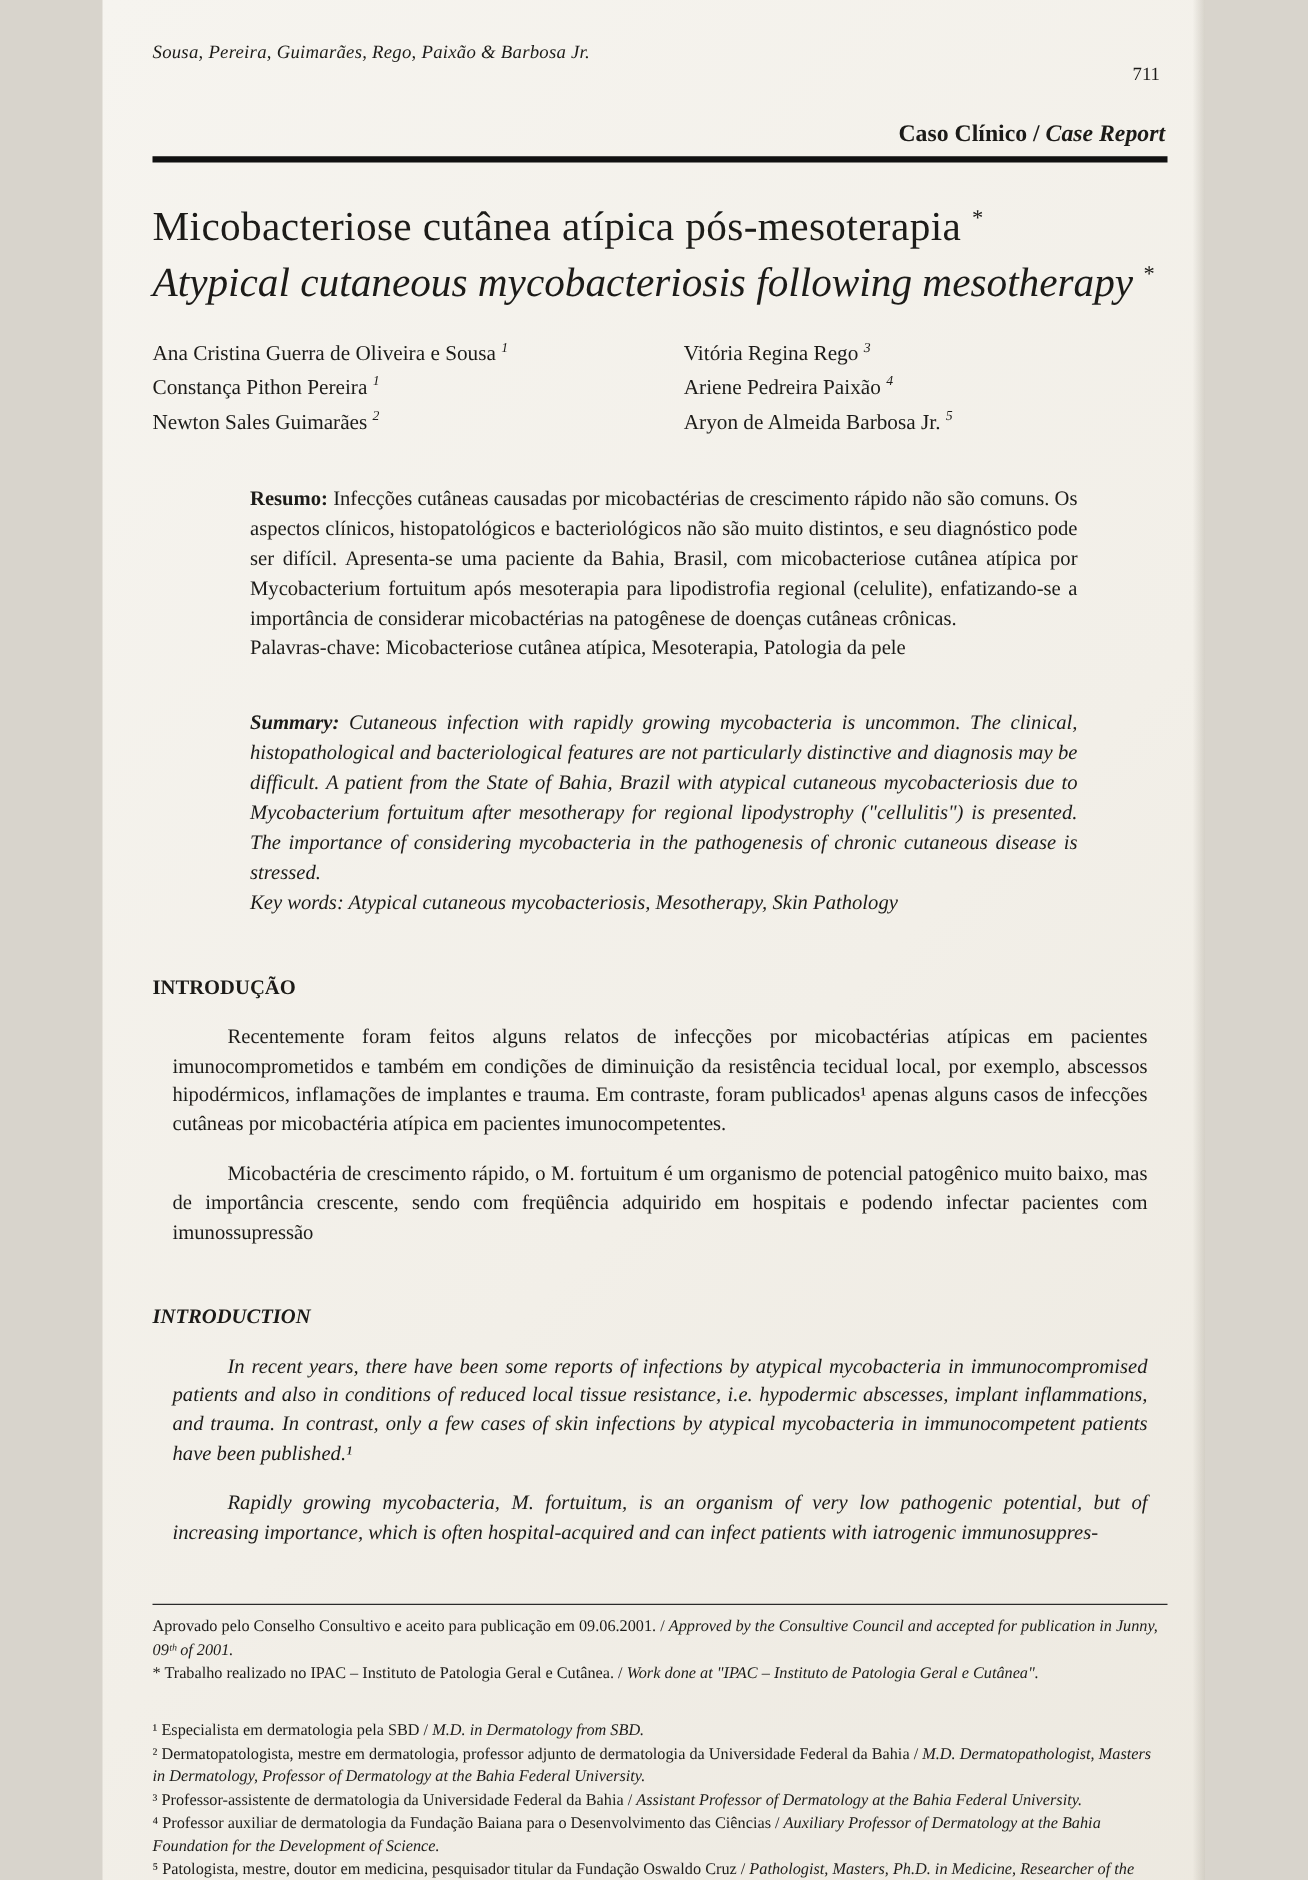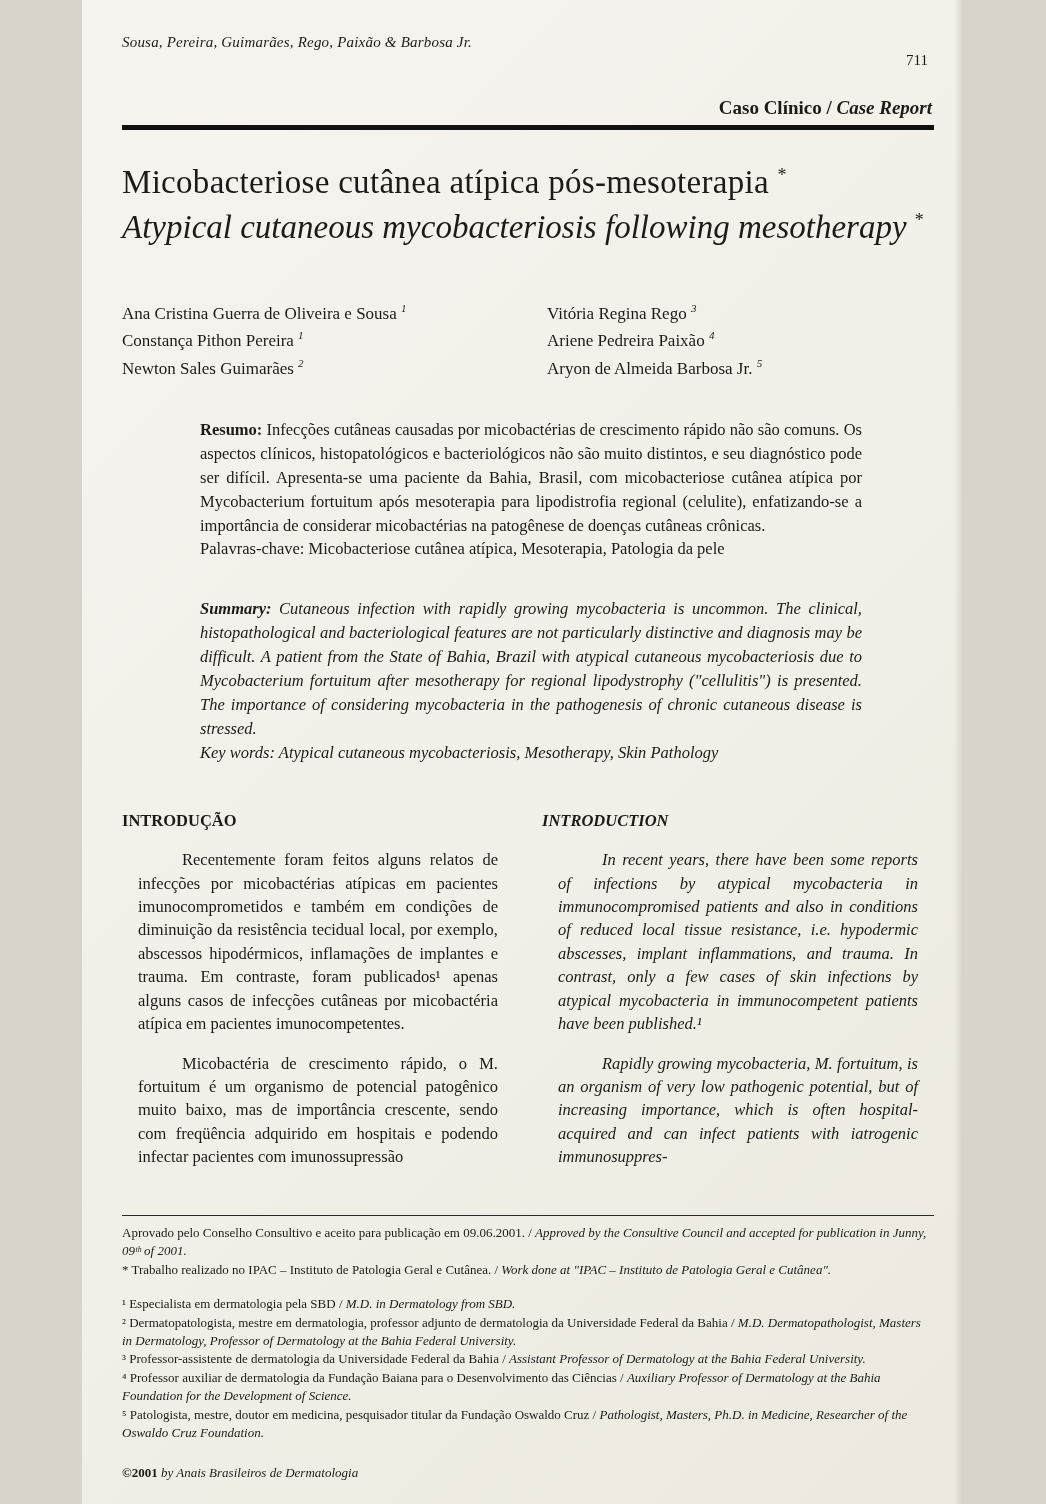--- a/index.html
+++ b/index.html
@@ -50,48 +50,48 @@
   .subtitle{
     font-size:33px;
     font-style:italic;
     font-weight:normal;
     margin:6px 0 0 0;
     line-height:1.25;
     max-width:870px;
   }
   .subtitle sup{font-size:18px;font-style:normal;}
   
-  .authors{display:flex;margin-top:52px;}
+  .authors{display:flex;margin-top:21px;}
   .authors-col{flex:1;}
   .authors-col.right{padding-left:38px;}
   .author-line{font-size:17px;line-height:1.6;}
   .author-line sup{font-size:11px;font-style:italic;}
   
   .abstract{
     margin:36px 72px 0 78px;
     font-size:16.5px;
     line-height:1.45;
     text-align:justify;
   }
   .abstract .lead-label{font-weight:bold;}
   .abstract .kw-line{display:block;}
   .abstract.italic{font-style:italic;}
   .abstract.italic .lead-label{font-weight:bold;}
   
-  .body-cols{display:flex;gap:28px;margin-top:44px;}
+  .body-cols{display:flex;gap:28px;margin-top:44px;flex-direction:column;}
   .col{flex:1;font-size:16.5px;line-height:1.42;text-align:justify;}
   .col h3{font-size:16.5px;margin:0 0 4px 0;}
   .col.right{font-style:italic;}
   .col p{margin:16px;text-indent:44px;}
   
   .fn-rule{height:1px;background:#2a2a2a;margin-top:30px;}
   .footnotes{margin-top:8px;font-size:13px;line-height:1.42;}
   .footnotes p{margin:0;}
   .footnotes .fn-en{font-style:italic;}
-  .footnotes .group-gap{margin-top:16px;}
+  .footnotes .group-gap{margin-top:28px;}
   .copyright{margin-top:22px;font-size:13px;}
   .copyright .c-bold{font-weight:bold;}
   .copyright .c-it{font-style:italic;}
   .journal-footer{
     margin-top:auto;
     font-size:16px;
     font-style:italic;
     padding-top:36px;
     text-align:right;
   }

